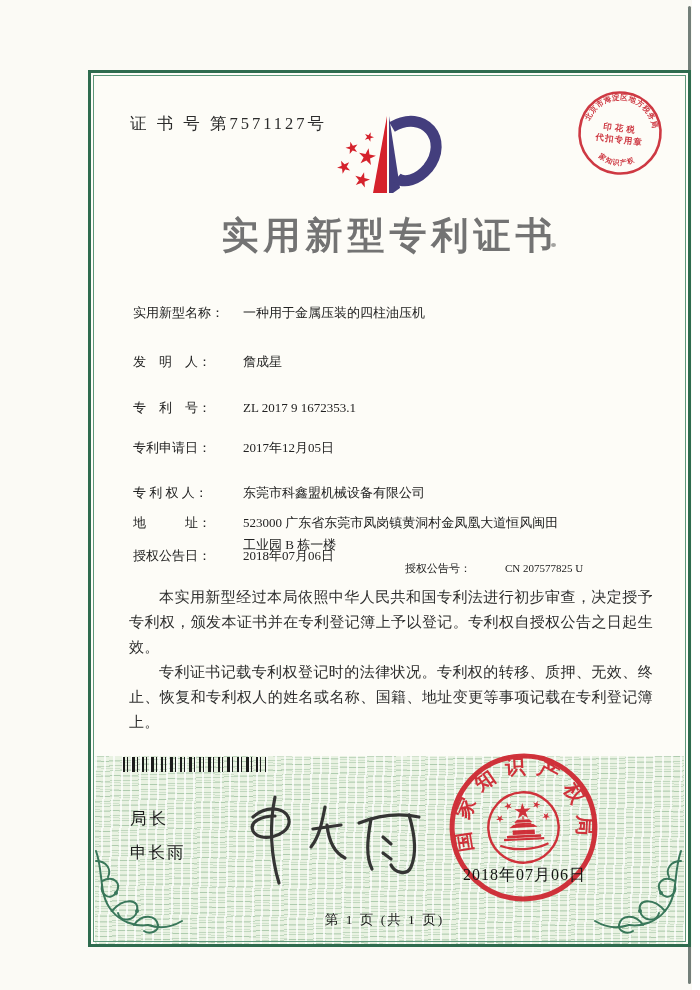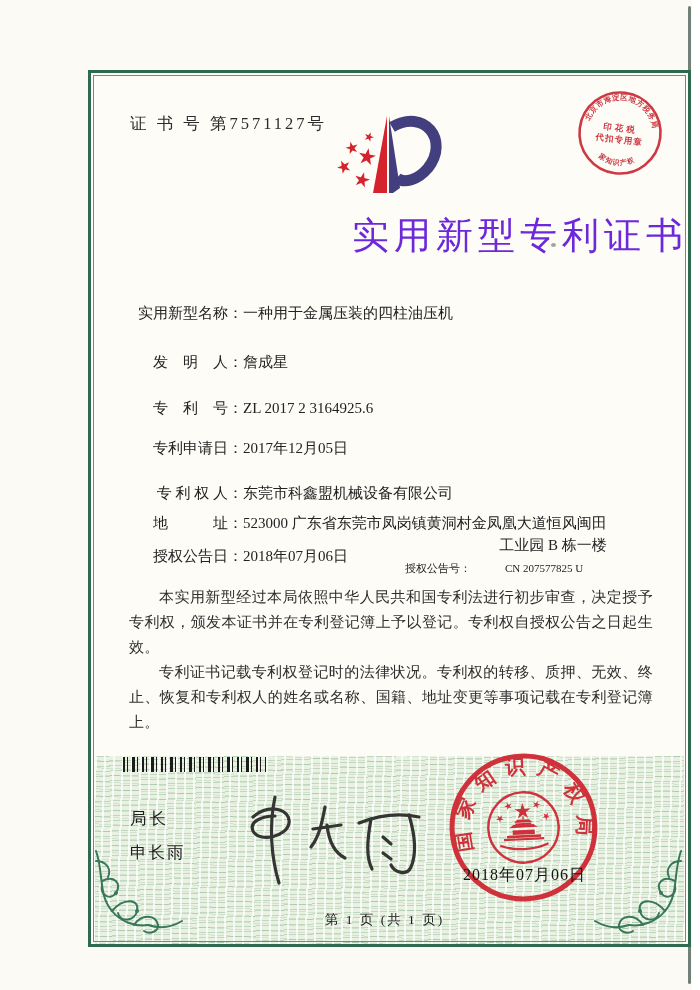--- a/index.html
+++ b/index.html
@@ -26,26 +26,26 @@
     background:#fdfcf7;
     margin-left:48px;
   }
   .cert-inner-line{
     inset:2px;border:1px solid #5d977a;pointer-events:none;z-index:5;
   }
   .cert-number{
     left:39px;top:40px;font-size:16.5px;letter-spacing:3px;color:#2b2b2b;
   }
   .title{
-    left:0;right:0;top:138px;text-align:right;
-    font-size:37px;font-weight:400;letter-spacing:5px;color:#6d28d9;
+    left:0;right:0;top:138px;text-align:center;
+    font-size:37px;font-weight:700;letter-spacing:5px;color:#737373;
   }
   .speck{left:460px;top:170px;width:5px;height:4px;background:#5a5a5a;border-radius:50%;opacity:.55;}
   
-  .field{left:42px;display:flex;font-size:15px;line-height:22px;text-align:right;}
+  .field{left:42px;display:flex;font-size:13px;line-height:22px;}
   .flabel{flex:0 0 auto;min-width:110px;color:#222;}
   .fvalue{max-width:452px;color:#222;}
   .gazette{left:314px;display:flex;font-size:11px;line-height:22px;align-items:center;}
   
   .paras{
     left:38px;top:512px;width:524px;
     font-size:15px;line-height:25px;letter-spacing:.3px;color:#2e2e2e;
     text-align:justify;
   }
   .paras p{margin:0;text-indent:2em;}
@@ -126,21 +126,21 @@
   <div class="abs field" style="top:229px">
     <span class="flabel">实用新型名称：</span>
     <span class="fvalue">一种用于金属压装的四柱油压机</span>
   </div>
   <div class="abs field" style="top:278px">
     <span class="flabel">发　明　人：</span>
     <span class="fvalue">詹成星</span>
   </div>
   <div class="abs field" style="top:324px">
     <span class="flabel">专　利　号：</span>
-    <span class="fvalue">ZL 2017 2 3164925.6</span>
+    <span class="fvalue">ZL 2017 9 1672353.1</span>
   </div>
   <div class="abs field" style="top:364px">
     <span class="flabel">专利申请日：</span>
     <span class="fvalue">2017年12月05日</span>
   </div>
   <div class="abs field" style="top:409px">
     <span class="flabel">专 利 权 人：</span>
     <span class="fvalue">东莞市科鑫盟机械设备有限公司</span>
   </div>
   <div class="abs field" style="top:439px">

